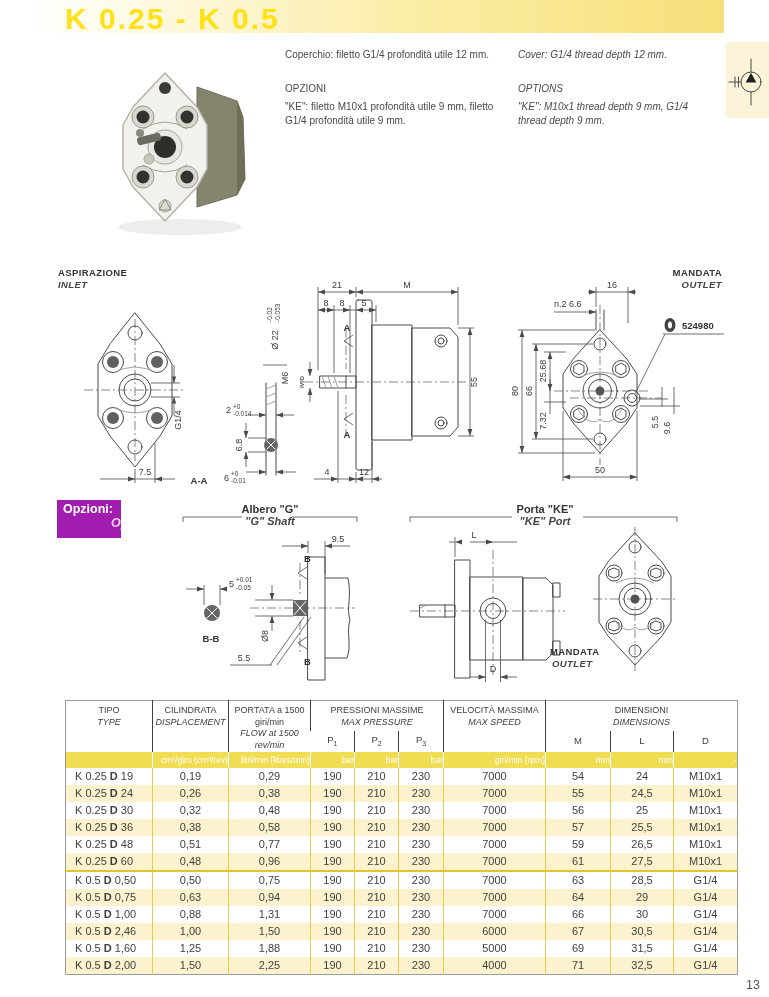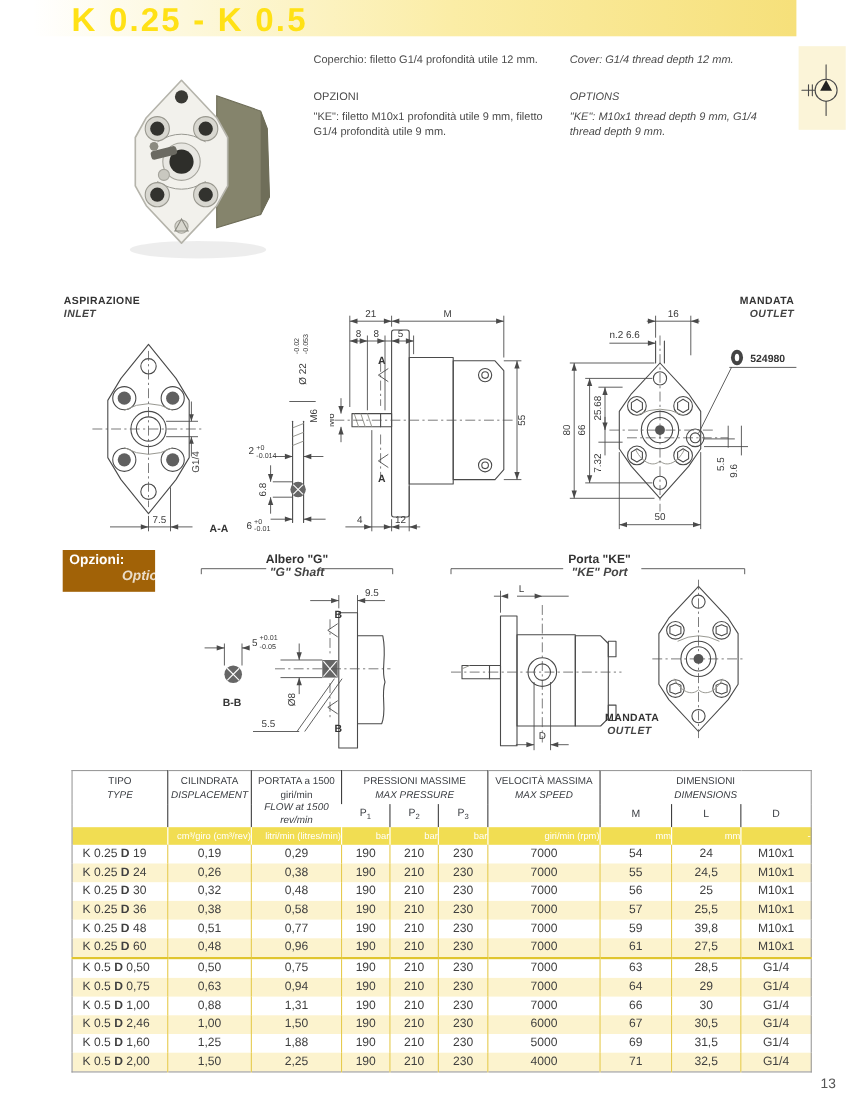--- a/index.html
+++ b/index.html
@@ -27,21 +27,21 @@
   .dlabeli{font:italic bold 9.5px "Liberation Sans",sans-serif;fill:#444;letter-spacing:.4px;}
   text.d{font:9px "Liberation Sans",sans-serif;fill:#3a3a3a;}
   text.db{font:bold 9.5px "Liberation Sans",sans-serif;fill:#333;}
   text.tol{font:6.5px "Liberation Sans",sans-serif;fill:#3a3a3a;}
   .ln{stroke:#4a4a4a;fill:none;stroke-width:1;stroke-linejoin:round;stroke-linecap:round;}
   .lt{stroke:#979790;fill:none;stroke-width:.9;}
   .cl{stroke:#555;fill:none;stroke-width:.7;stroke-dasharray:9 3 2 3;}
   .dim{stroke:#4a4a4a;fill:none;stroke-width:.8;}
   .ar{fill:#4a4a4a;stroke:none;}
 
-  .opz-tag{position:absolute;left:57px;top:500px;width:84px;height:38px;background:#a16207;
+  .opz-tag{position:absolute;left:57px;top:500px;width:64px;height:38px;background:#a21caf;
            padding:2px 0 0 6px;box-sizing:border-box;}
   .opz-tag .it{font-size:12.5px;font-weight:bold;color:#fff;}
   .opz-tag .en{font-size:12.5px;font-weight:bold;font-style:italic;color:rgba(255,255,255,.78);margin-left:48px;}
 
   .draw-head{position:absolute;text-align:center;font-size:11px;font-weight:bold;color:#333;}
   .draw-head .en{font-style:italic;font-weight:bold;color:#444;}
 
   
   .spec{position:absolute;left:65px;top:700px;width:672px;border-collapse:collapse;
         table-layout:fixed;border:1px solid #9b9b9b;}
@@ -597,21 +597,21 @@
         </tr>
         <tr>
           <td><span>K 0.25 </span><span class="bd">D</span><span> 48</span></td>
           <td>0,51</td>
           <td>0,77</td>
           <td>190</td>
           <td>210</td>
           <td>230</td>
           <td>7000</td>
           <td>59</td>
-          <td>39,8</td>
+          <td>26,5</td>
           <td>M10x1</td>
         </tr>
         <tr>
           <td><span>K 0.25 </span><span class="bd">D</span><span> 60</span></td>
           <td>0,48</td>
           <td>0,96</td>
           <td>190</td>
           <td>210</td>
           <td>230</td>
           <td>7000</td>

